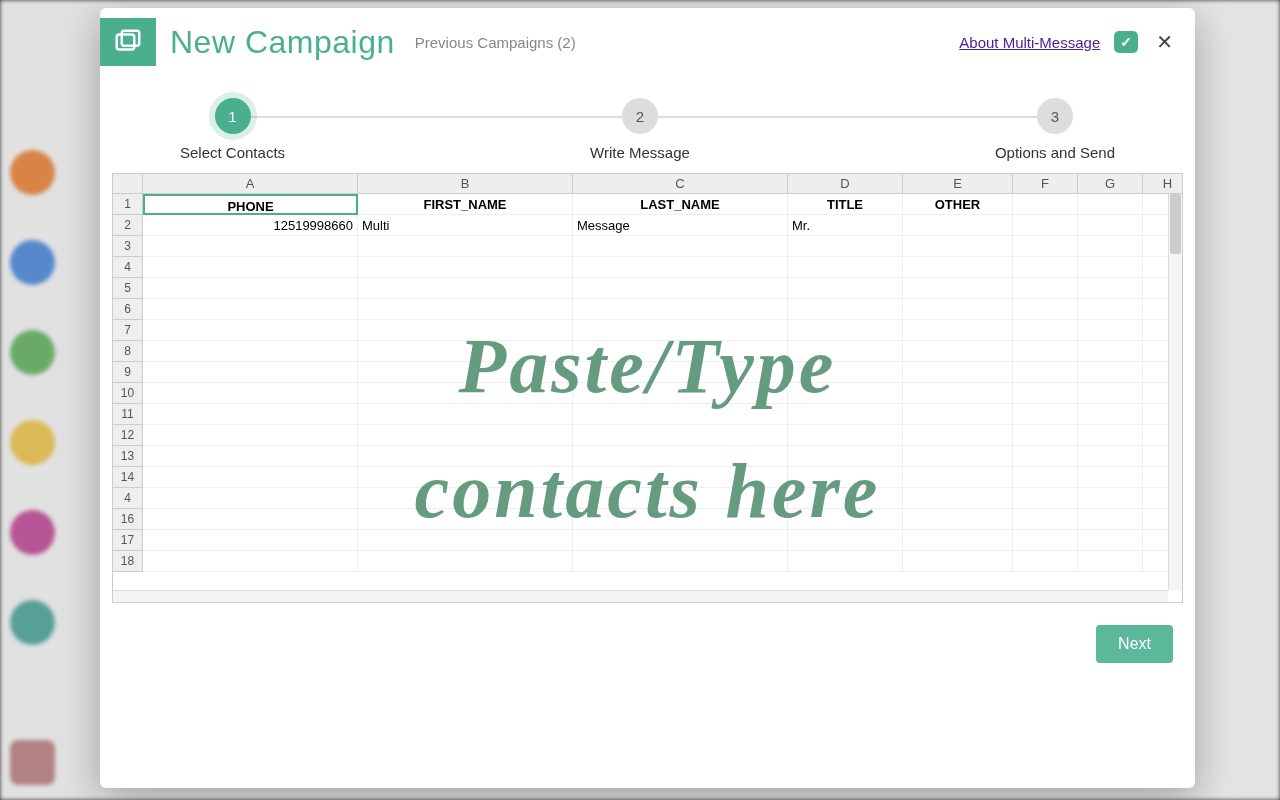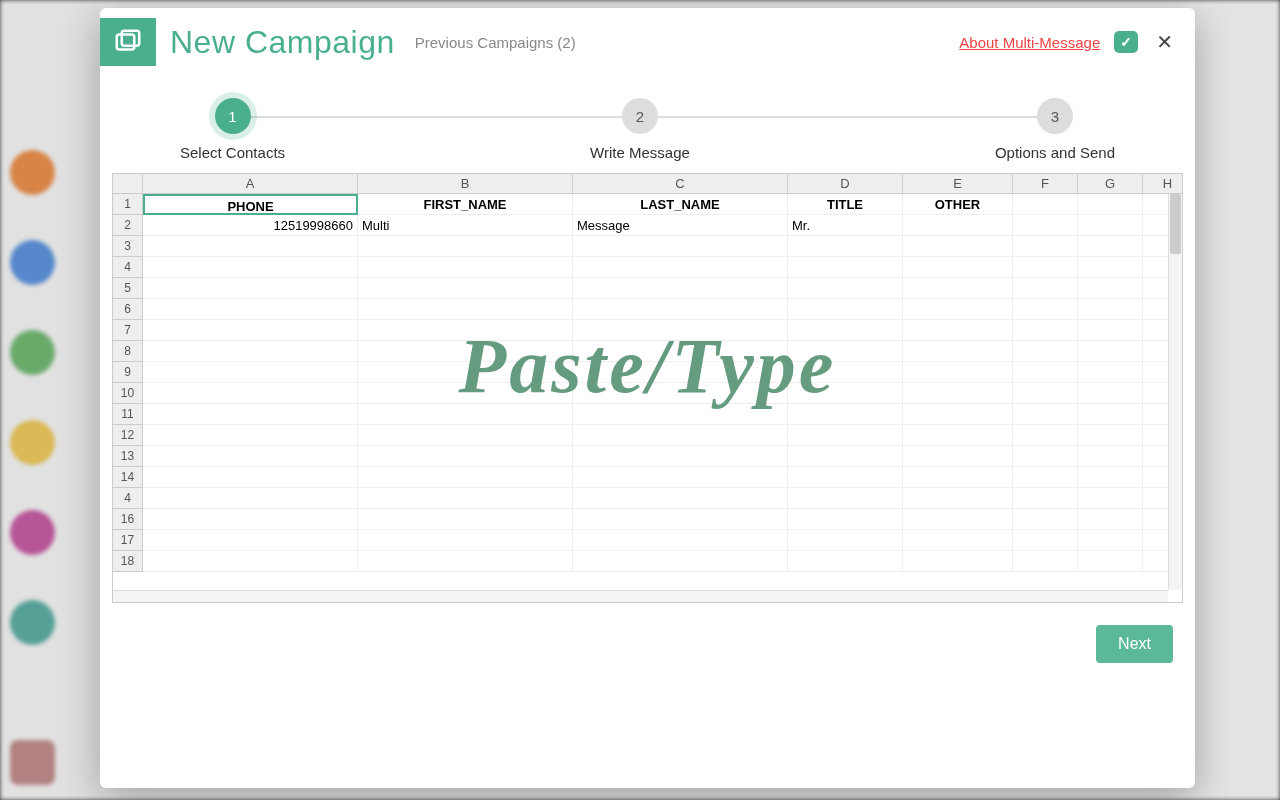--- a/index.html
+++ b/index.html
@@ -65,21 +65,21 @@
   letter-spacing: 0.5px;
 }
 .prev-link {
   font-size: 15px;
   color: #888;
   margin-left: 6px;
 }
 .spacer { flex: 1; }
 .about-link {
   font-size: 15px;
-  color: #ef4444;
+  color: #4c1d95;
   text-decoration: underline;
   cursor: pointer;
 }
 .check-badge {
   width: 24px;
   height: 22px;
   background: #4aaf8f;
   border-radius: 5px;
   display: flex;
   align-items: center;
@@ -439,20 +439,21 @@
         <div class="cell"></div>
         <div class="cell"></div>
         <div class="cell"></div>
         <div class="cell"></div>
         <div class="cell"></div>
         <div class="cell"></div>
         <div class="cell"></div>
       </div>
     <div class="overlay-text">
       <div>Paste/Type</div>
+      <div>contacts here</div>
     </div>
     <div class="scrollbar-v">
         <div class="thumb-v"></div>
       </div>
     <div class="scrollbar-h"></div>
   </div>
 
   <div class="footer">
     <button class="next-btn">Next</button>
   </div>

